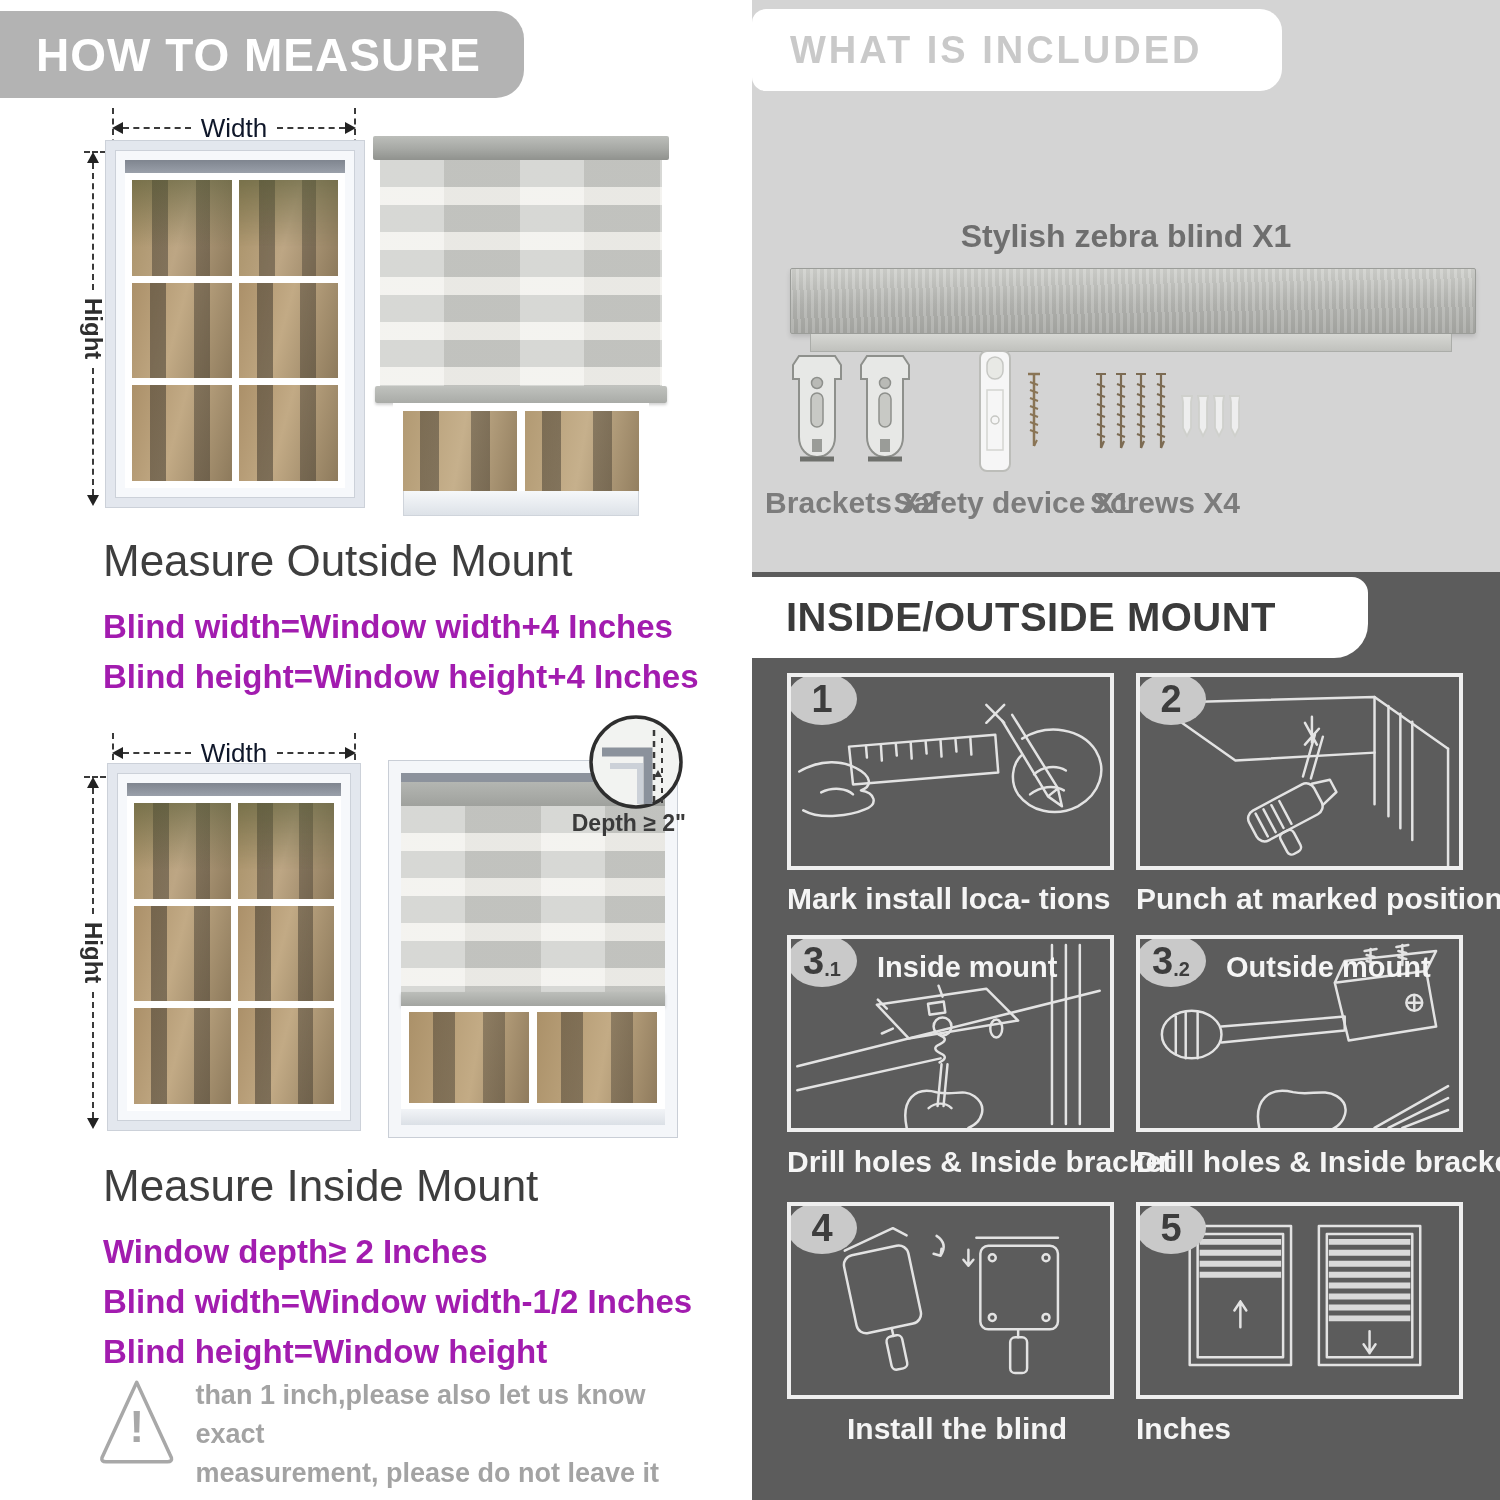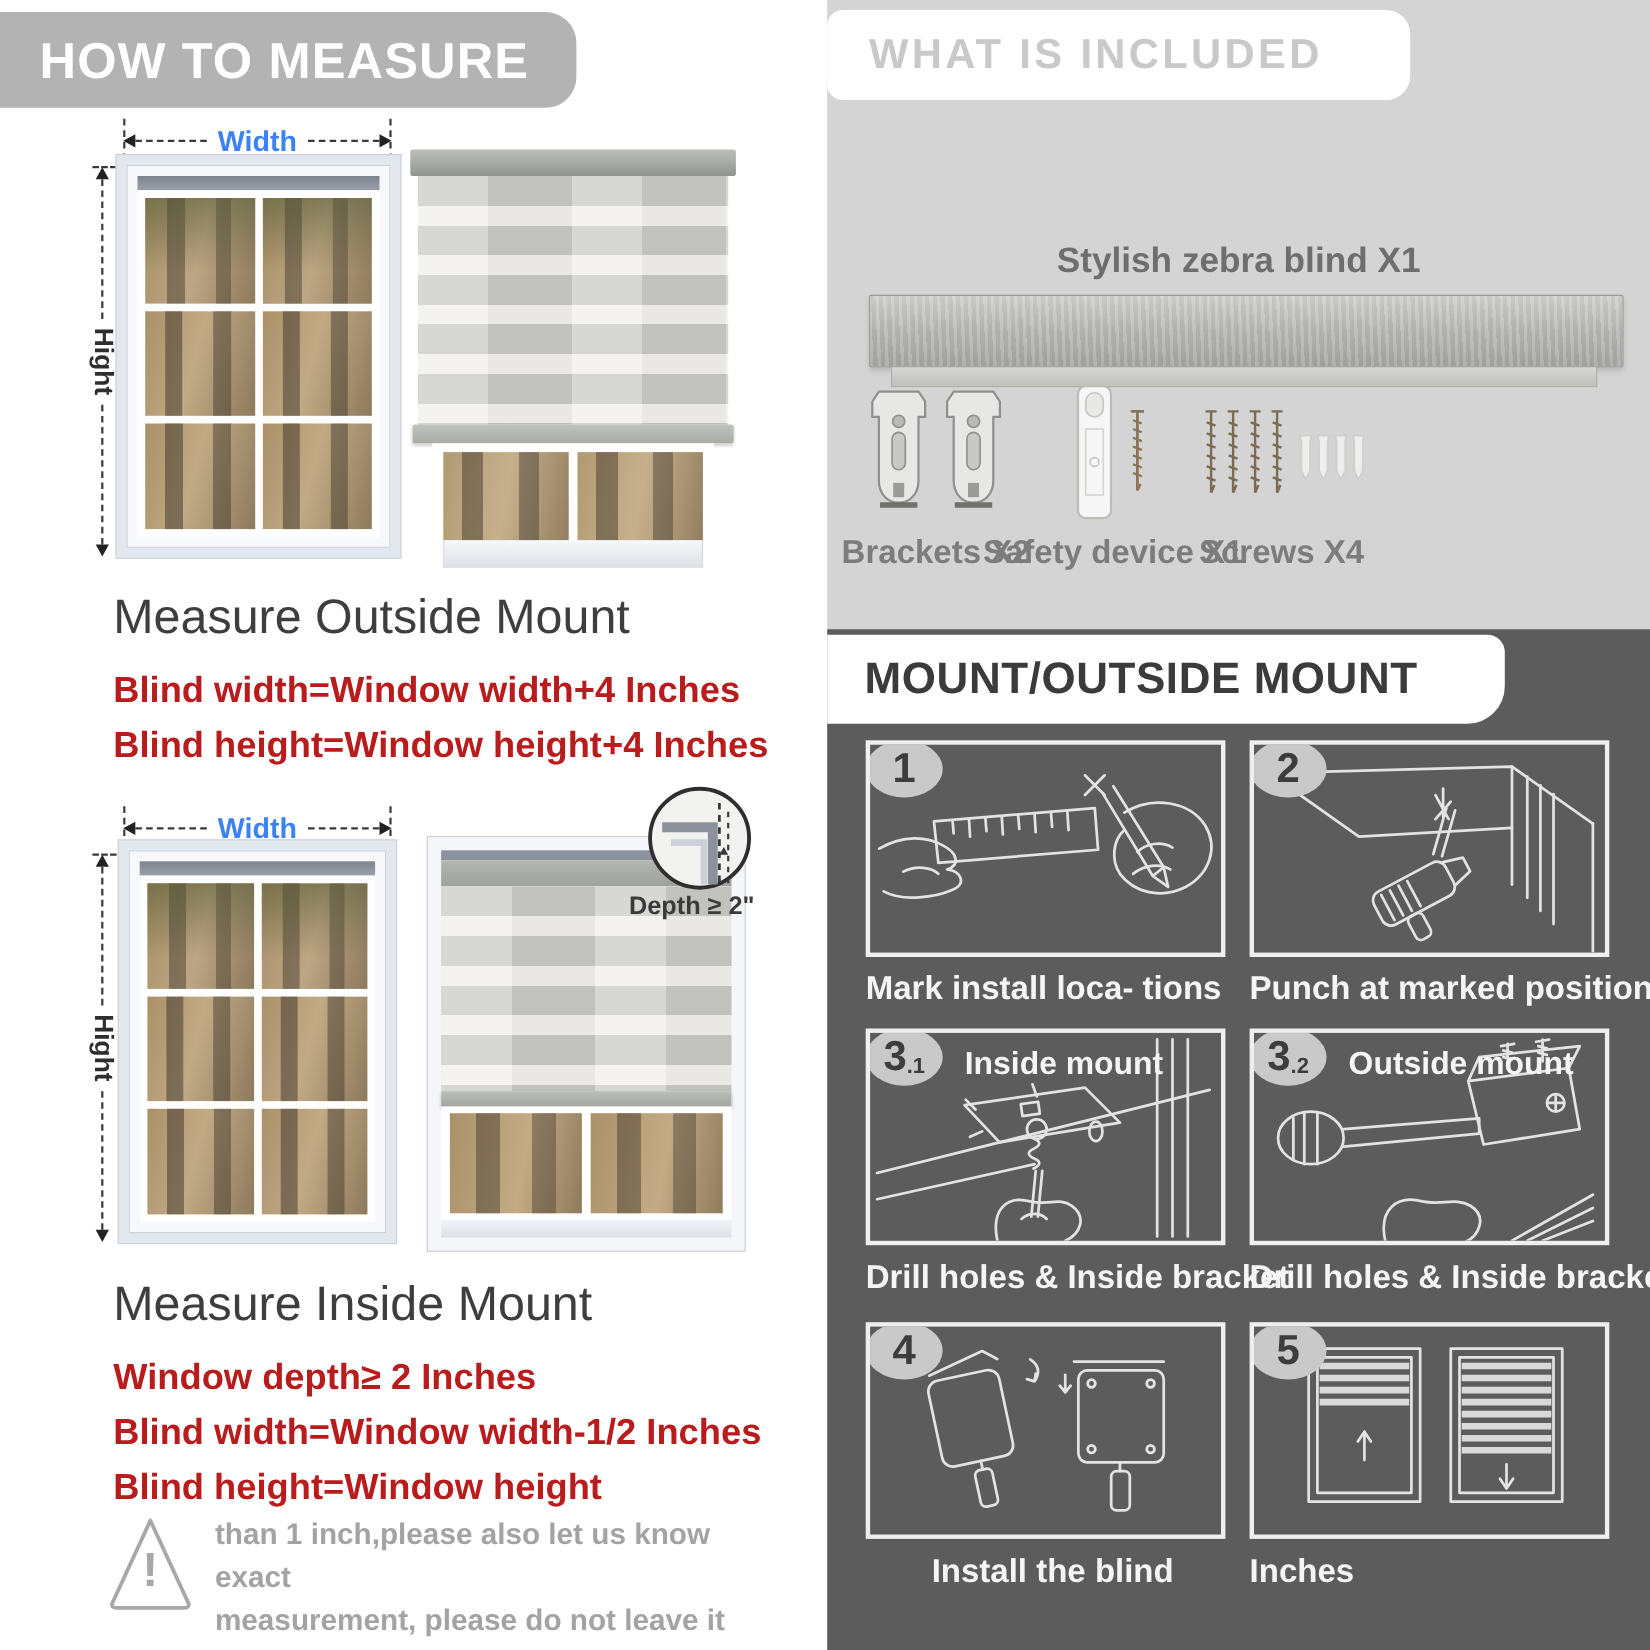--- a/index.html
+++ b/index.html
@@ -10,21 +10,21 @@
   
   .howto-box{left:0;top:11px;width:524px;height:87px;background:#b3b3b3;border-radius:0 28px 28px 0;
     display:flex;align-items:center;padding-left:36px;box-sizing:border-box;}
   .howto-box span{font-size:46px;font-weight:bold;color:#ffffff;letter-spacing:1px;}
 
   
   .warrow{height:24px;display:flex;align-items:center;}
   .warrow .dash{flex:1;border-top:2px dashed #3a3a3a;height:0;}
   .warrow .ah-l{width:0;height:0;border-right:11px solid #222;border-top:6px solid transparent;border-bottom:6px solid transparent;}
   .warrow .ah-r{width:0;height:0;border-left:11px solid #222;border-top:6px solid transparent;border-bottom:6px solid transparent;}
-  .warrow .wlabel{padding:0 10px;font-size:26px;font-weight:bold;color:#3b82f6;white-space:nowrap;}
+  .warrow .wlabel{padding:0 10px;font-size:26px;font-weight:normal;color:#0f172a;white-space:nowrap;}
   .vtick{position:absolute;top:-8px;height:48px;width:0;border-left:2px dashed #3a3a3a;}
   .harrow{width:26px;display:flex;flex-direction:column;align-items:center;}
   .harrow .vdash{flex:1;border-left:2px dashed #3a3a3a;width:0;}
   .harrow .ah-u{width:0;height:0;border-bottom:11px solid #222;border-left:6px solid transparent;border-right:6px solid transparent;}
   .harrow .ah-d{width:0;height:0;border-top:11px solid #222;border-left:6px solid transparent;border-right:6px solid transparent;}
   .harrow .hlabel{writing-mode:vertical-rl;font-size:24px;font-weight:bold;color:#2e2e2e;padding:8px 0;}
   .htick{width:30px;height:0;border-top:2px dashed #3a3a3a;}
 
   
   .windowbox{background:#e3e7ee;border:1px solid #ccd1d9;box-sizing:border-box;padding:9px;}
@@ -62,21 +62,21 @@
   .b2open{flex:1;background:#ffffff;padding:6px 8px;display:grid;grid-template-columns:1fr 1fr;gap:8px;}
   .b2pane{background:
     linear-gradient(90deg,transparent 20%,rgba(42,38,32,.40) 20% 38%,transparent 38% 62%,rgba(42,38,32,.35) 62% 80%,transparent 80%),
     linear-gradient(100deg,#ab9169 0%,#c3ab85 55%,#8f7b5d 100%);}
   .b2sill{height:16px;background:linear-gradient(180deg,#f2f4f7,#dbe0e6);}
 
   .magnifier{width:96px;height:96px;}
   .depth-label{font-size:23px;font-weight:bold;color:#3a3a3a;text-align:right;}
 
   .mtitle{font-size:44px;font-weight:normal;color:#3e3e3e;margin:0 0 16px 0;}
-  .mline{font-size:33px;font-weight:bold;color:#b91c1c;line-height:50px;margin:0;}
+  .mline{font-size:33px;font-weight:bold;color:#a21caf;line-height:50px;margin:0;}
 
   .warnbox{display:flex;align-items:flex-start;gap:20px;}
   .warntext p{margin:0;font-size:27px;font-weight:bold;color:#a3a3a3;line-height:39px;}
 
   
   .right-top{left:752px;top:0;width:748px;height:572px;background:#d4d4d4;}
   .wi-box{position:absolute;left:0;top:9px;width:530px;height:82px;background:#ffffff;border-radius:14px 22px 22px 14px;
     display:flex;align-items:center;padding-left:38px;box-sizing:border-box;}
   .wi-box span{font-size:38px;font-weight:bold;color:#c9c9c9;letter-spacing:3px;}
   .prod-label{position:absolute;left:0;top:218px;width:100%;text-align:center;font-size:32px;font-weight:bold;color:#6e6e6e;}
@@ -303,21 +303,21 @@
             <path d="M140 34 h10 l-1 6 v26 l-4 8 l-4 -8 V40 Z"></path>
           </g>
         </svg>
       </div>
       <div class="part-label">Screws X4</div>
     </div>
   </div>
 
   <div class="abs right-bottom">
     <div class="mount-box">
-      <span>MOUNT/OUTSIDE MOUNT</span>
+      <span>INSIDE/OUTSIDE MOUNT</span>
     </div>
 
     <div class="panel" style="left:35px;top:101px;">
       <svg width="319" height="189" viewBox="0 0 320 190">
         <g class="lineart">
           <path d="M58 70 L205 58 L208 96 L62 108 Z"></path>
           <path d="M75 69 l1 12 M90 68 l1 16 M105 67 l1 12 M120 66 l1 16 M135 65 l1 12 M150 64 l1 16 M165 63 l1 12 M180 62 l1 16"></path>
           <path d="M196 28 l18 18 M214 28 l-18 18"></path>
           <path d="M212 44 L258 120 M222 38 L268 112 M258 120 L268 112 L272 130 Z"></path>
           <path d="M8 95 C30 82 52 84 66 92 C80 99 82 110 70 114 C84 116 88 128 74 133 C60 139 30 144 12 134"></path>

